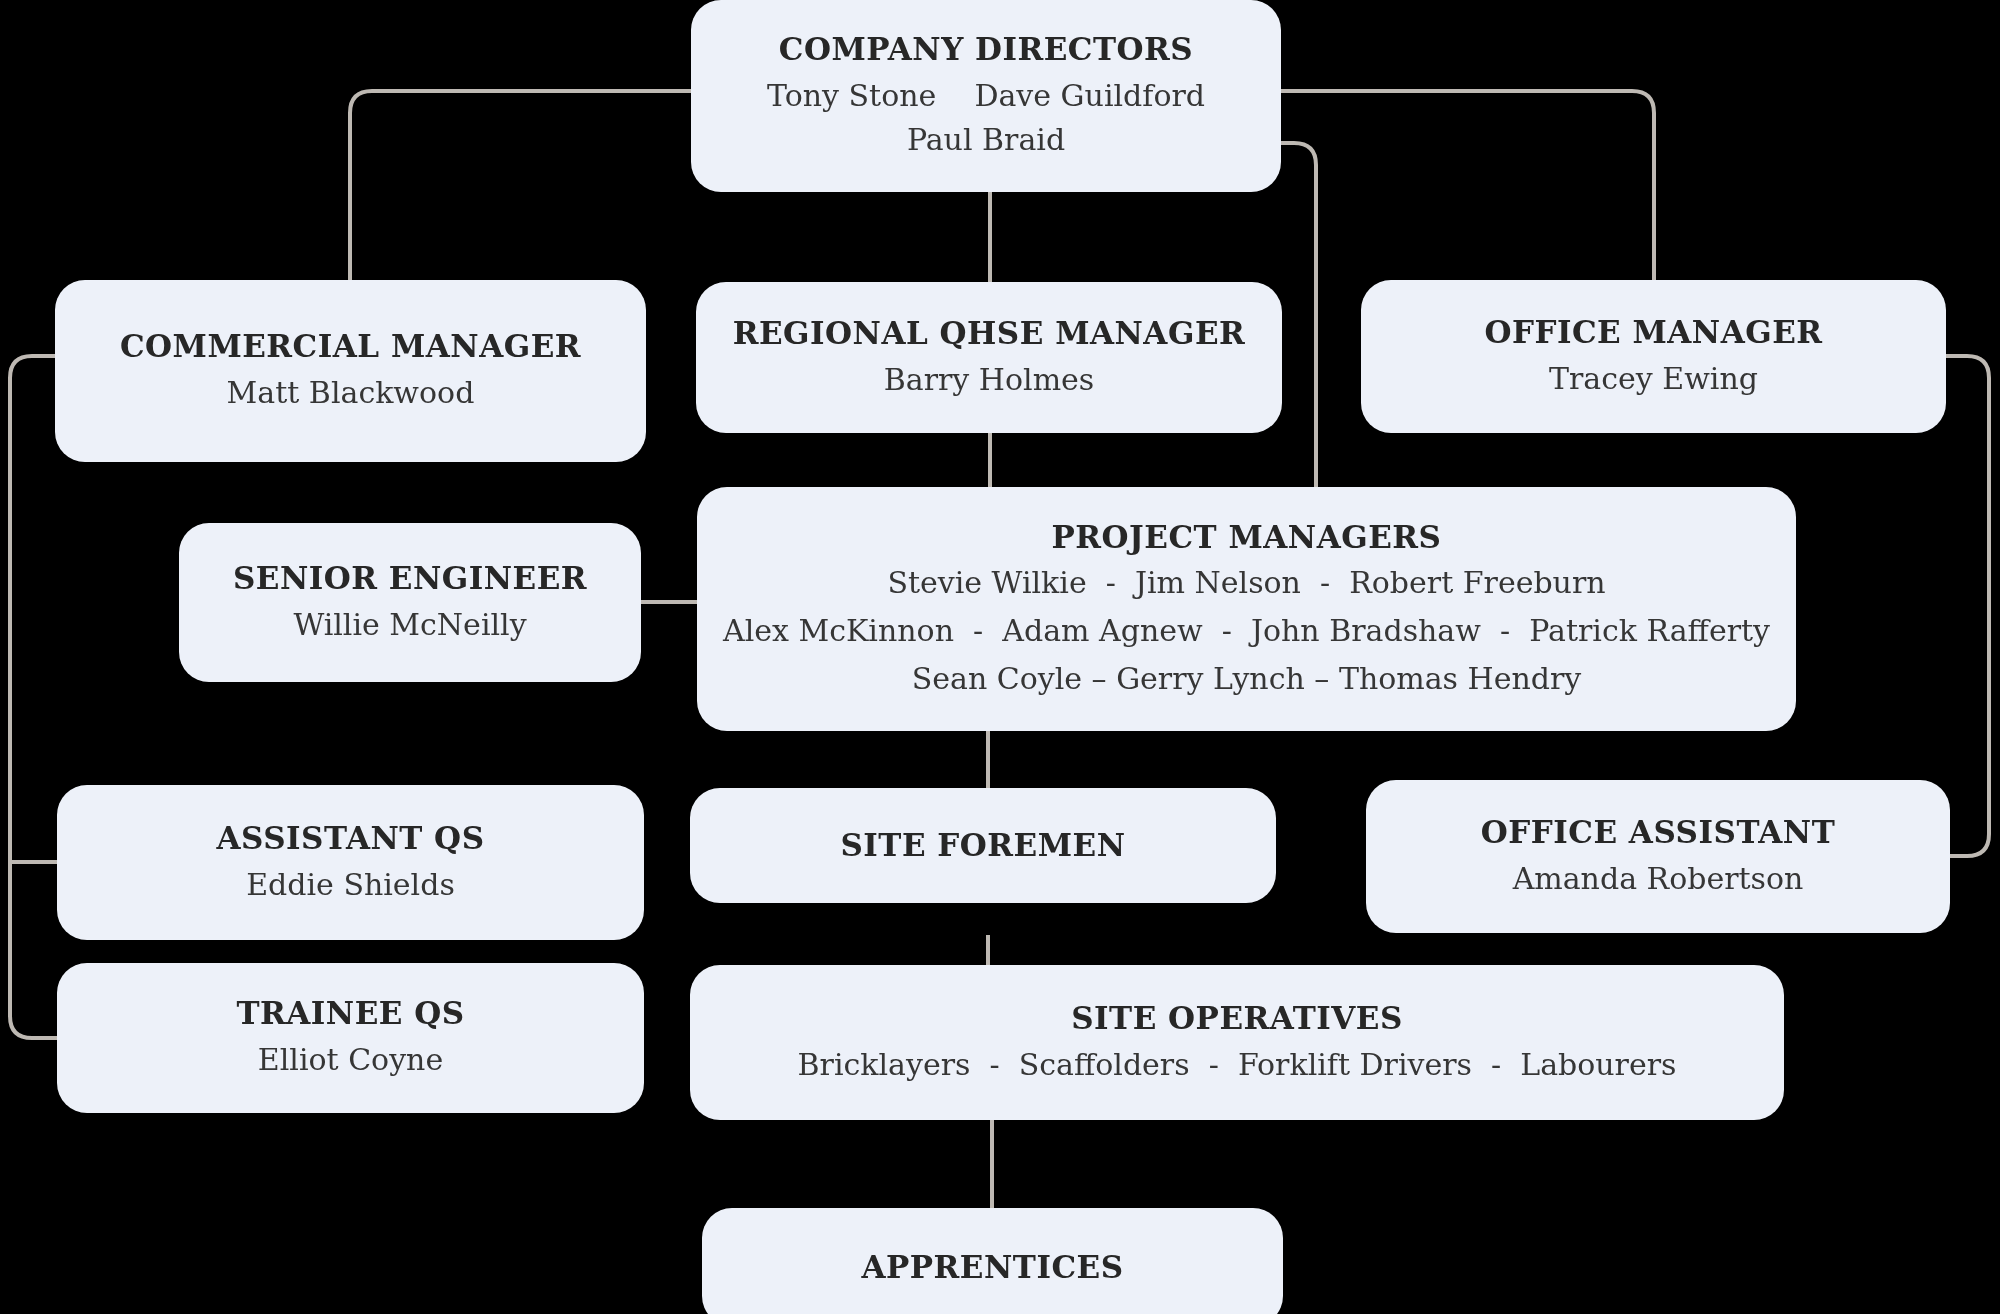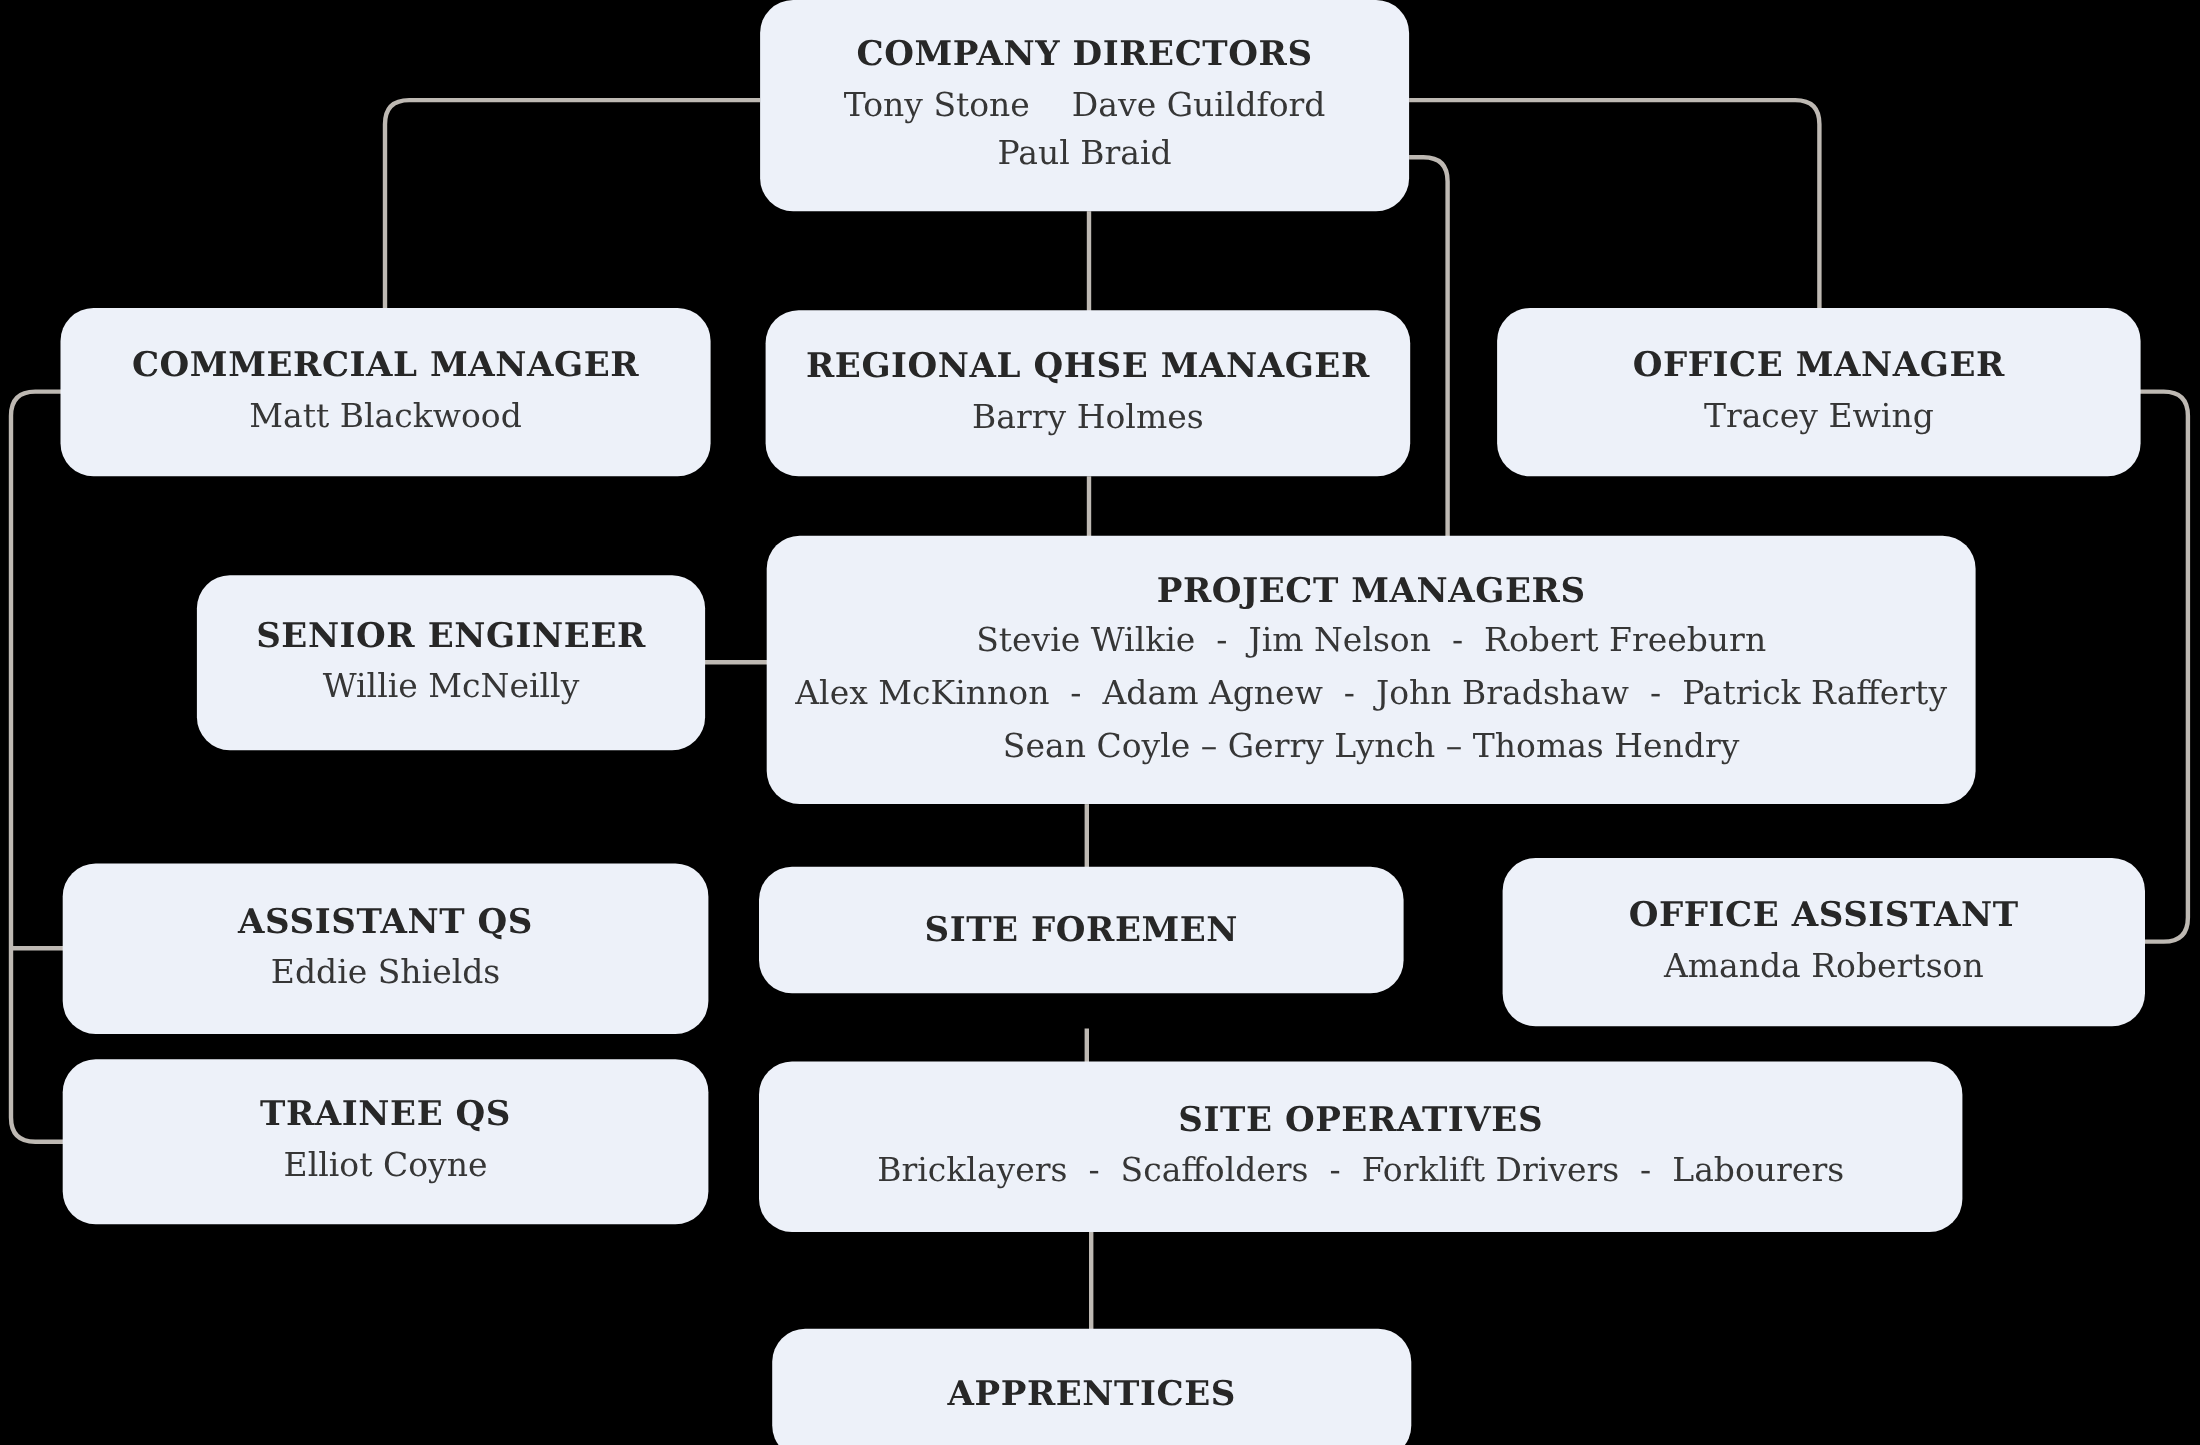--- a/index.html
+++ b/index.html
@@ -82,21 +82,21 @@
     <path d="M 10 862 H 60"></path>
     <path d="M 1944 356 H 1967 Q 1989 356 1989 378 V 834 Q 1989 856 1967 856 H 1948"></path>
   </svg>
 
   <div class="node" style="left:691px; top:0px; width:590px; height:192px;">
     <div class="node-title">COMPANY DIRECTORS</div>
     <div class="node-line">Tony Stone    Dave Guildford</div>
     <div class="node-line">Paul Braid</div>
   </div>
 
-  <div class="node" style="left:55px; top:280px; width:591px; height:153px;">
+  <div class="node" style="left:55px; top:280px; width:591px; height:182px;">
     <div class="node-title">COMMERCIAL MANAGER</div>
     <div class="node-line">Matt Blackwood</div>
   </div>
 
   <div class="node" style="left:696px; top:282px; width:586px; height:151px;text-align:right;">
     <div class="node-title">REGIONAL QHSE MANAGER</div>
     <div class="node-line">Barry Holmes</div>
   </div>
 
   <div class="node" style="left:1361px; top:280px; width:585px; height:153px;">

